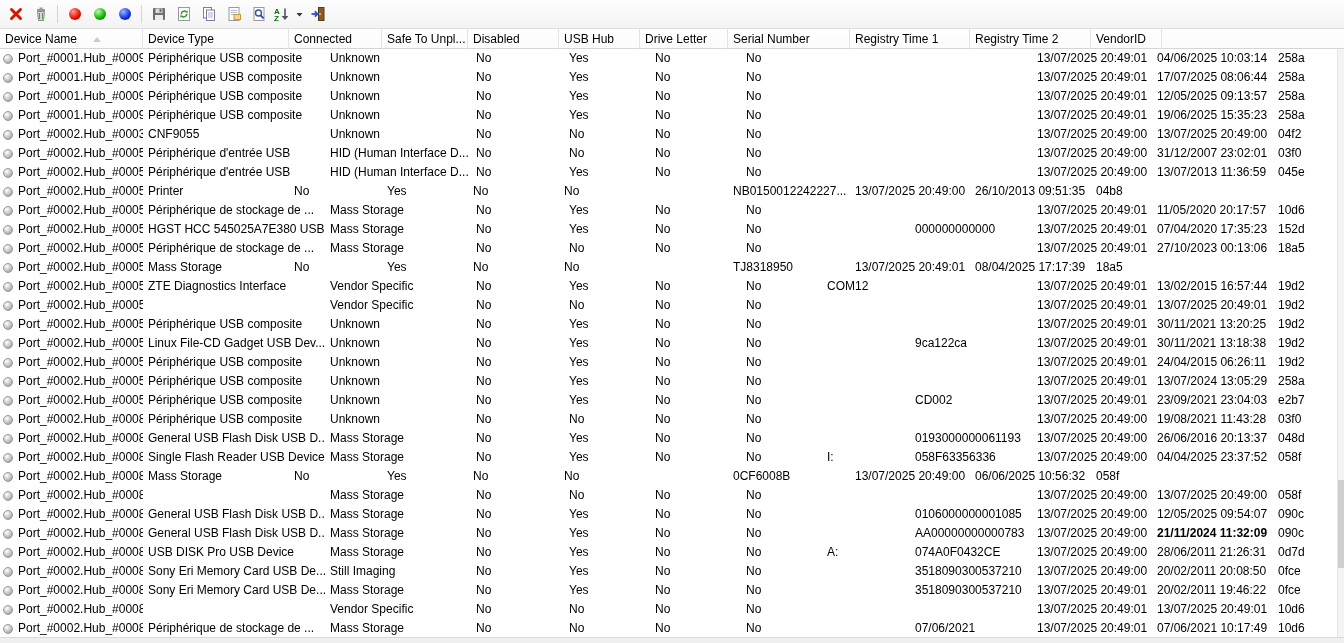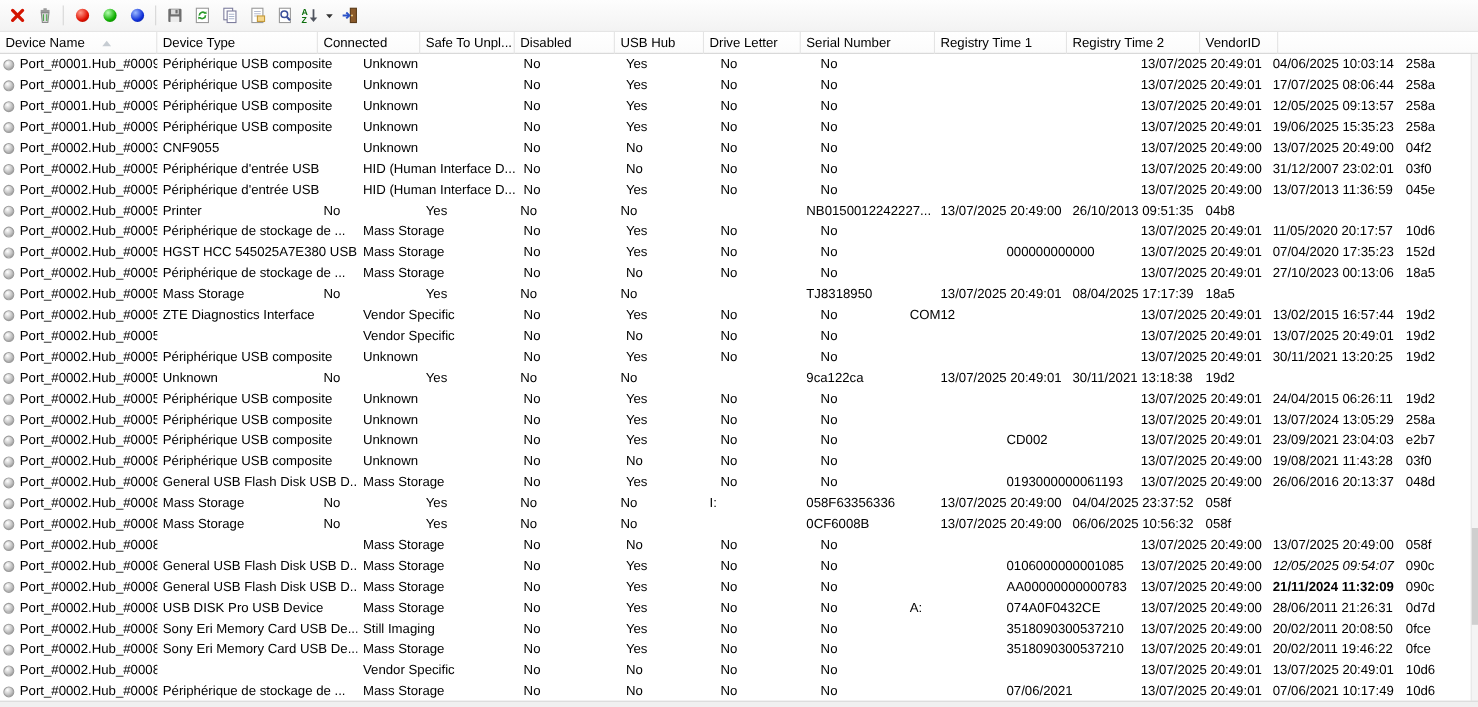--- a/index.html
+++ b/index.html
@@ -452,20 +452,21 @@
       <div class="cell" style="width: 122px;"></div>
       <div class="cell" style="width: 120px;">13/07/2025 20:49:01</div>
       <div class="cell" style="width: 121px;">30/11/2021 13:20:25</div>
       <div class="cell" style="width: 71px;">19d2</div>
     </div>
     <div class="row">
       <div class="cell first" style="width: 143px;">
         <span class="devball"></span>
         <span>Port_#0002.Hub_#0005</span>
       </div>
+      <div class="cell" style="width: 182px;">Linux File-CD Gadget USB Dev...</div>
       <div class="cell" style="width: 146px;">Unknown</div>
       <div class="cell" style="width: 93px;">No</div>
       <div class="cell" style="width: 86px;">Yes</div>
       <div class="cell" style="width: 91px;">No</div>
       <div class="cell" style="width: 81px;">No</div>
       <div class="cell" style="width: 88px;"></div>
       <div class="cell" style="width: 122px;">9ca122ca</div>
       <div class="cell" style="width: 120px;">13/07/2025 20:49:01</div>
       <div class="cell" style="width: 121px;">30/11/2021 13:18:38</div>
       <div class="cell" style="width: 71px;">19d2</div>
@@ -553,20 +554,21 @@
       <div class="cell" style="width: 122px;">0193000000061193</div>
       <div class="cell" style="width: 120px;">13/07/2025 20:49:00</div>
       <div class="cell" style="width: 121px;">26/06/2016 20:13:37</div>
       <div class="cell" style="width: 71px;">048d</div>
     </div>
     <div class="row">
       <div class="cell first" style="width: 143px;">
         <span class="devball"></span>
         <span>Port_#0002.Hub_#0008</span>
       </div>
+      <div class="cell" style="width: 182px;">Single Flash Reader USB Device</div>
       <div class="cell" style="width: 146px;">Mass Storage</div>
       <div class="cell" style="width: 93px;">No</div>
       <div class="cell" style="width: 86px;">Yes</div>
       <div class="cell" style="width: 91px;">No</div>
       <div class="cell" style="width: 81px;">No</div>
       <div class="cell" style="width: 88px;">I:</div>
       <div class="cell" style="width: 122px;">058F63356336</div>
       <div class="cell" style="width: 120px;">13/07/2025 20:49:00</div>
       <div class="cell" style="width: 121px;">04/04/2025 23:37:52</div>
       <div class="cell" style="width: 71px;">058f</div>
@@ -611,21 +613,21 @@
       </div>
       <div class="cell" style="width: 182px;">General USB Flash Disk USB D...</div>
       <div class="cell" style="width: 146px;">Mass Storage</div>
       <div class="cell" style="width: 93px;">No</div>
       <div class="cell" style="width: 86px;">Yes</div>
       <div class="cell" style="width: 91px;">No</div>
       <div class="cell" style="width: 81px;">No</div>
       <div class="cell" style="width: 88px;"></div>
       <div class="cell" style="width: 122px;">0106000000001085</div>
       <div class="cell" style="width: 120px;">13/07/2025 20:49:00</div>
-      <div class="cell" style="width: 121px; font-style: italic;">12/05/2025 09:54:07</div>
+      <div class="cell" style="width: 121px;">12/05/2025 09:54:07</div>
       <div class="cell" style="width: 71px;">090c</div>
     </div>
     <div class="row">
       <div class="cell first" style="width: 143px;">
         <span class="devball"></span>
         <span>Port_#0002.Hub_#0008</span>
       </div>
       <div class="cell" style="width: 182px;">General USB Flash Disk USB D...</div>
       <div class="cell" style="width: 146px;">Mass Storage</div>
       <div class="cell" style="width: 93px;">No</div>

